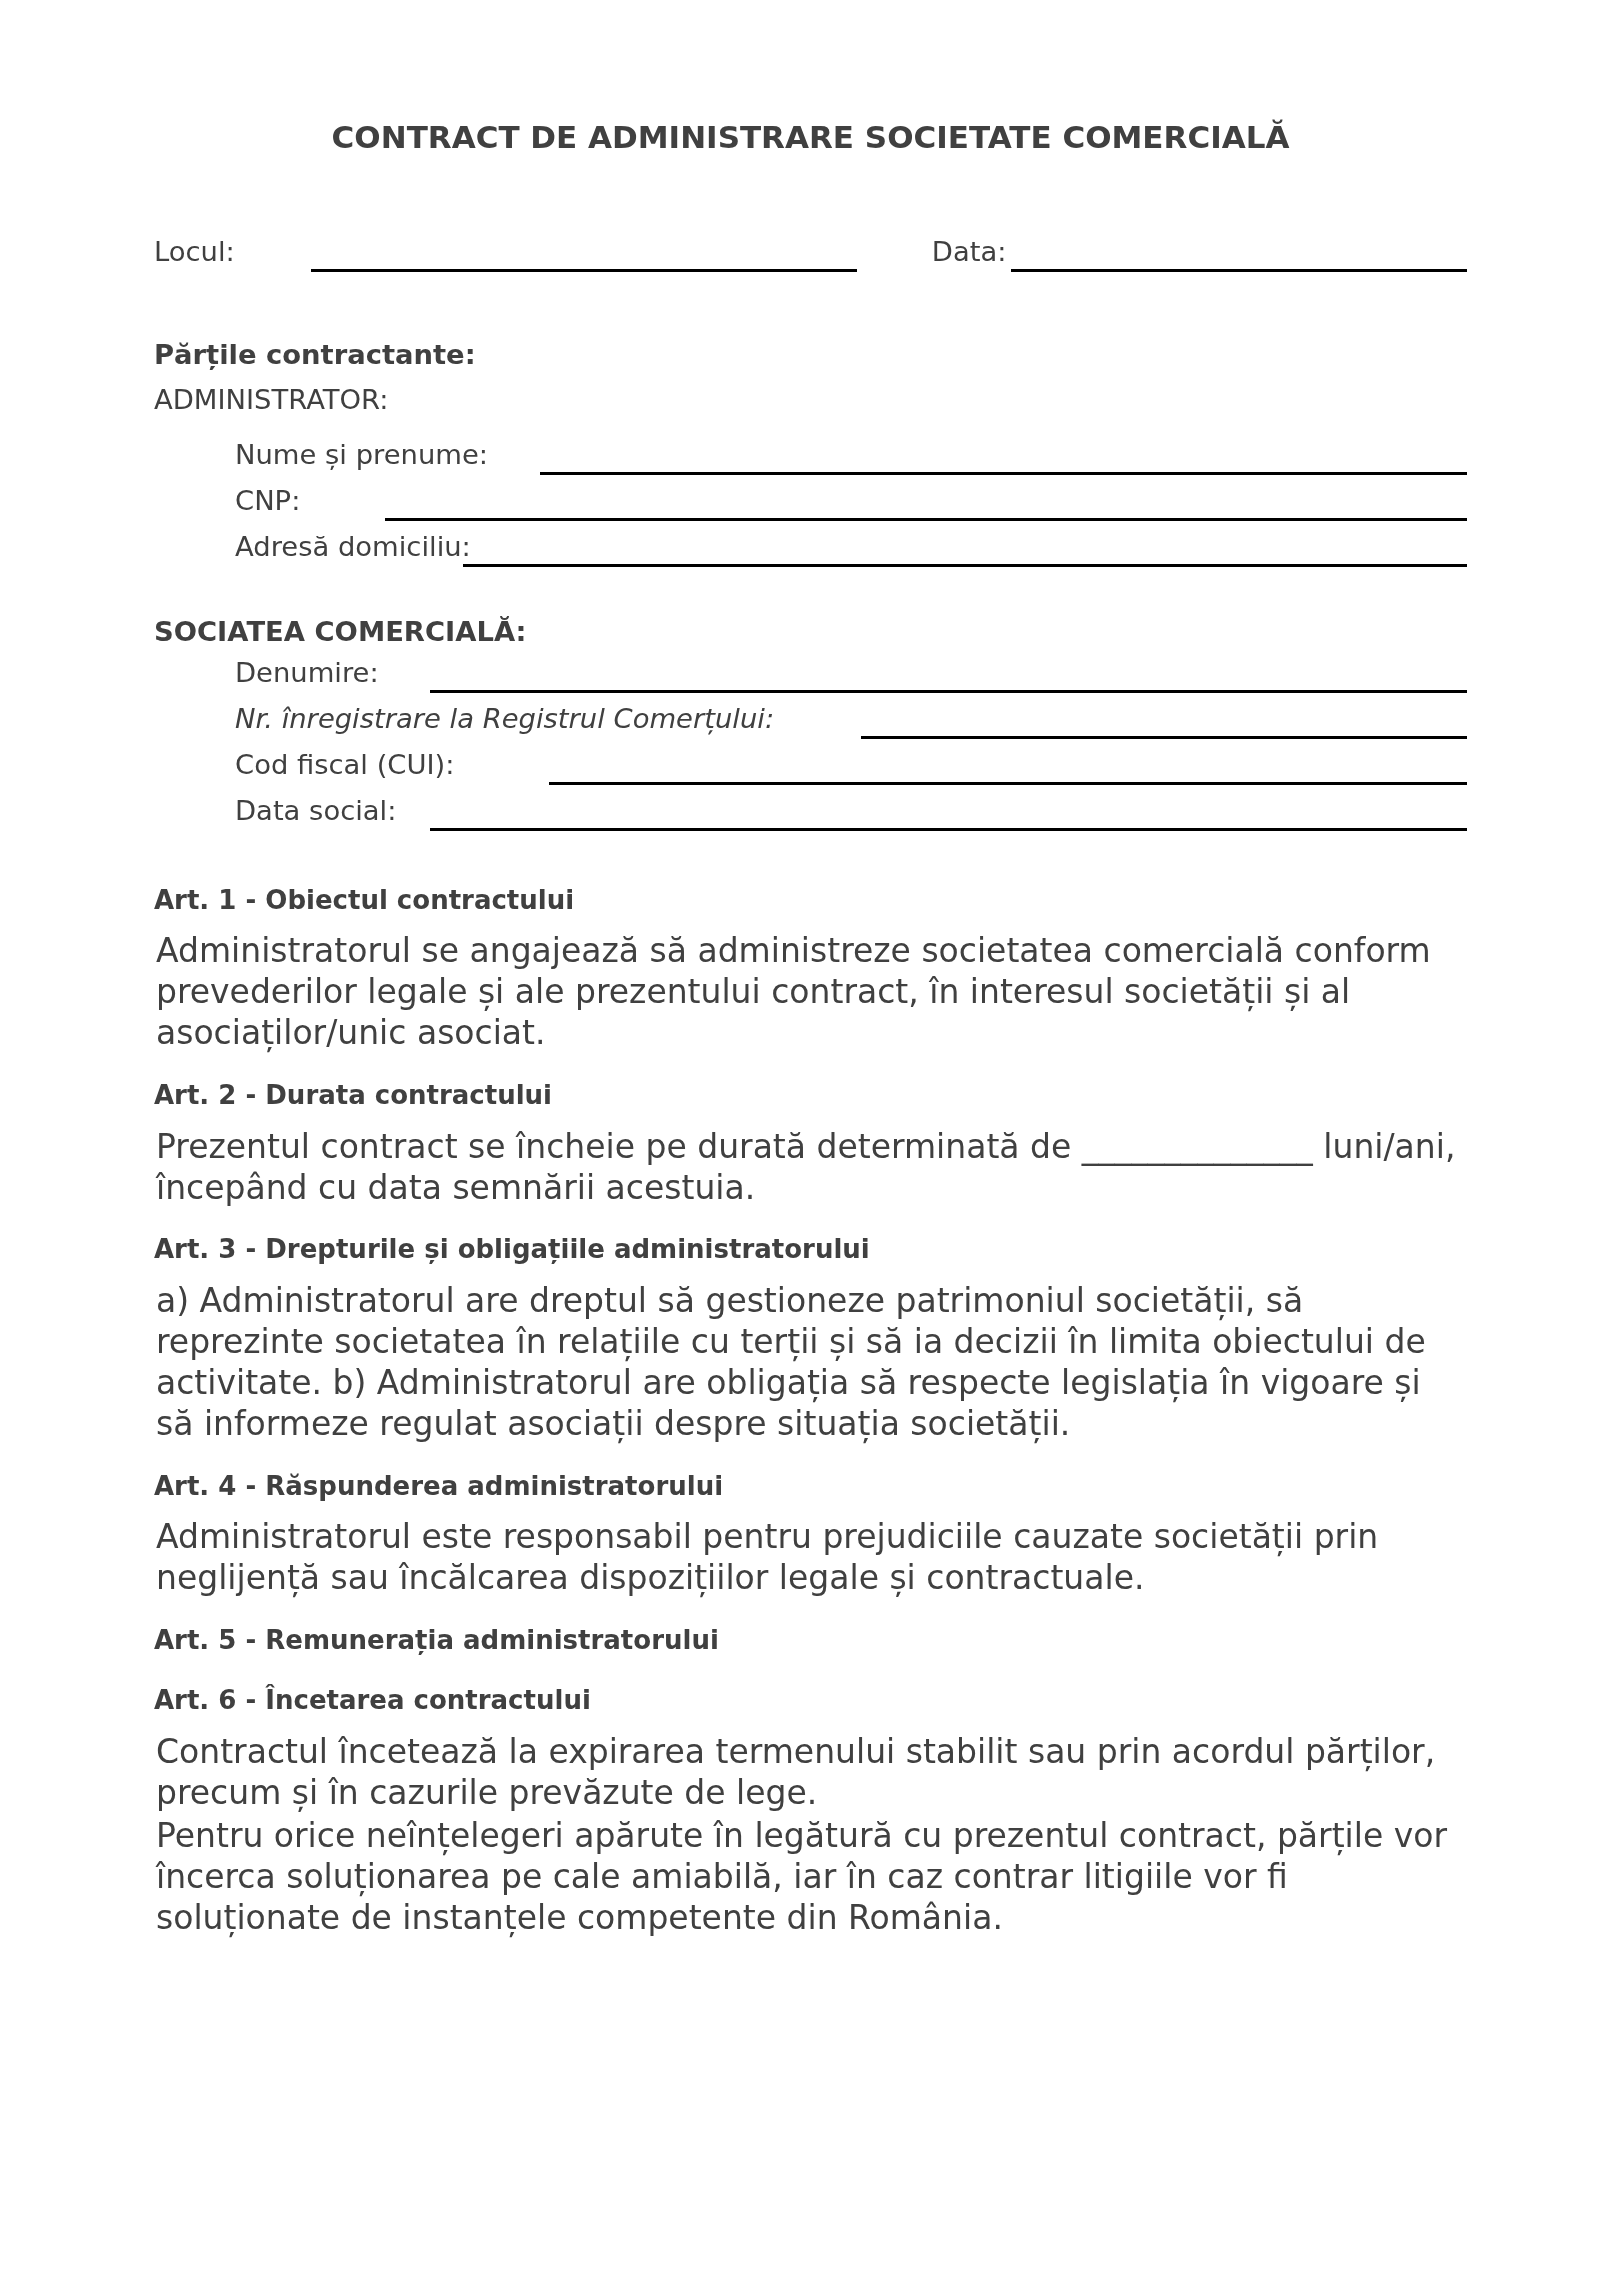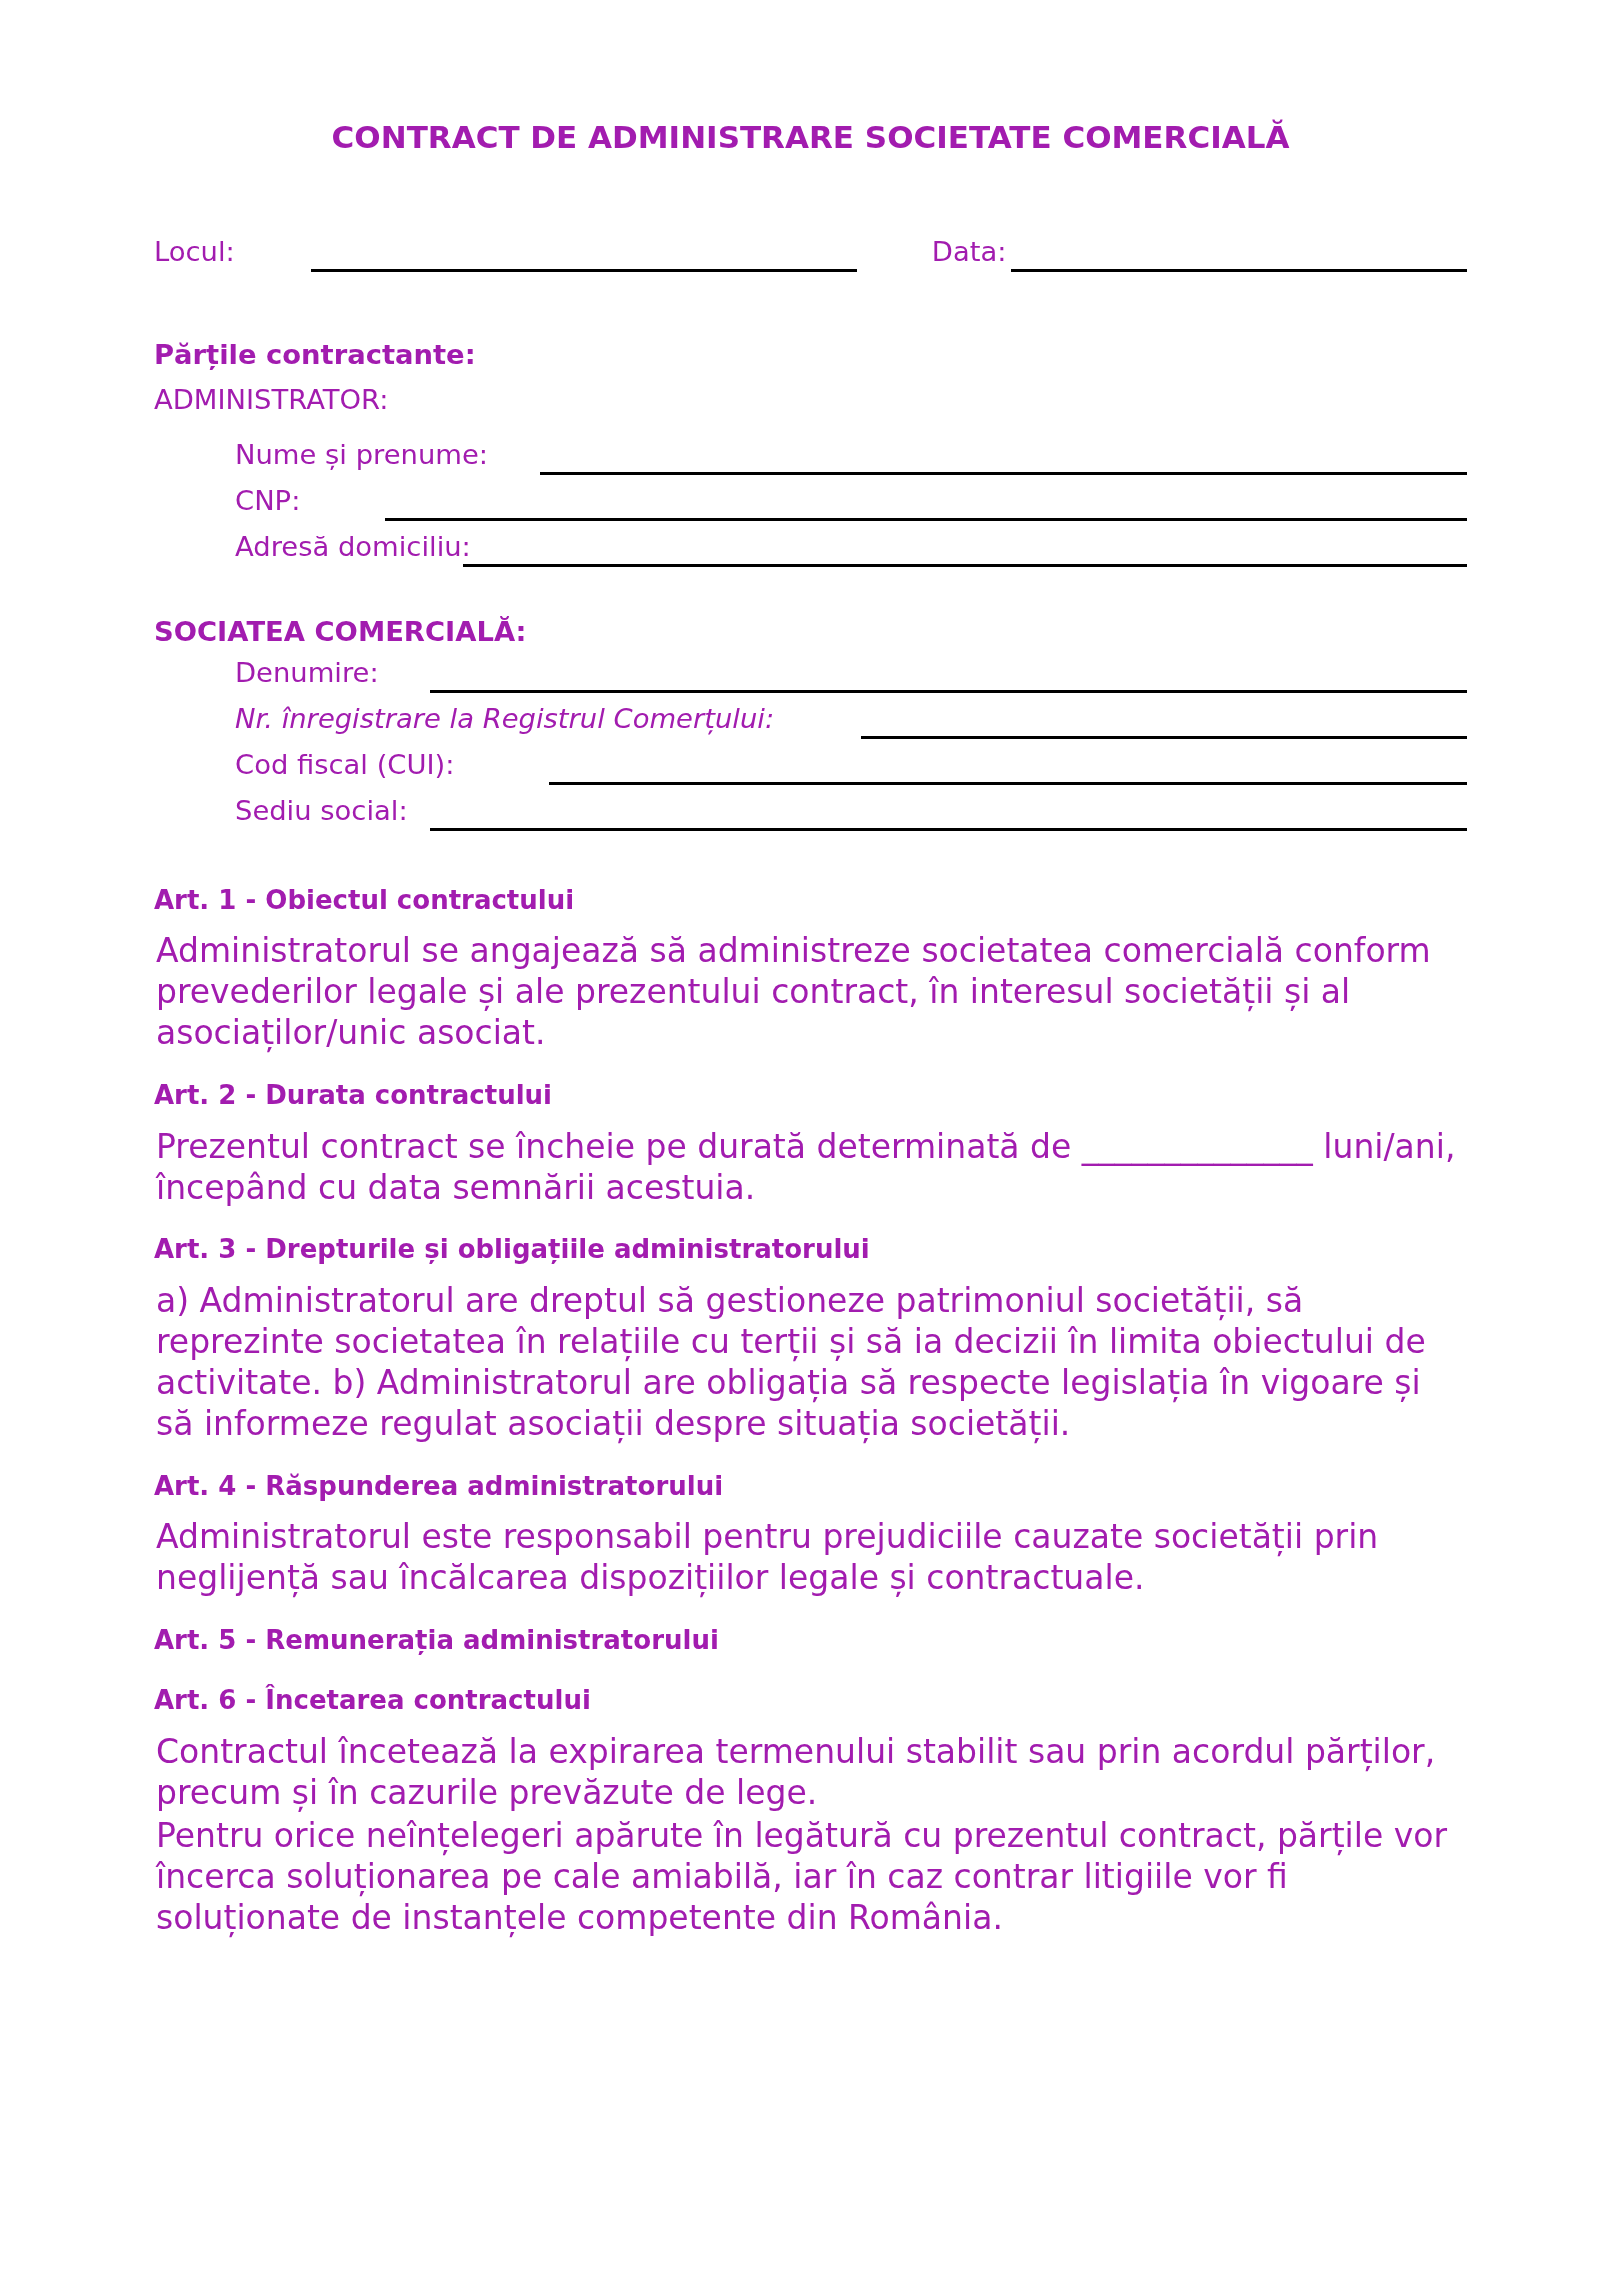--- a/index.html
+++ b/index.html
@@ -3,21 +3,21 @@
 <meta charset="utf-8">
 <style>
   html, body { margin: 0; padding: 0; background: #ffffff; }
   .page {
     position: relative;
     width: 1621px;
     height: 2293px;
     box-sizing: border-box;
     padding: 118px 154px 0 154px;
     background: #ffffff;
-    color: #a21caf;
+    color: #404040;
     font-family: "DejaVu Sans", sans-serif;
     overflow: hidden;
   }
 
   .doc-title {
     margin: 0 0 74px 0;
     font-size: 31px;
     line-height: 39px;
     font-weight: bold;
     text-align: center;
@@ -129,21 +129,21 @@
   </div>
   <div class="frow">
     <span class="lbl w-nrreg">Nr. înregistrare la Registrul Comerțului:</span>
     <div class="blank"></div>
   </div>
   <div class="frow">
     <span class="lbl w-cui">Cod fiscal (CUI):</span>
     <div class="blank"></div>
   </div>
   <div class="frow">
-    <span class="lbl w-sediu">Sediu social:</span>
+    <span class="lbl w-sediu">Data social:</span>
     <div class="blank"></div>
   </div>
 
   <section>
     <h2 class="article-heading first-article">Art. 1 - Obiectul contractului</h2>
     <p class="article-body">Administratorul se angajează să administreze societatea comercială conform prevederilor legale și ale prezentului contract, în interesul societății și al asociaților/unic asociat.</p>
   </section>
 
   <section>
     <h2 class="article-heading">Art. 2 - Durata contractului</h2>

